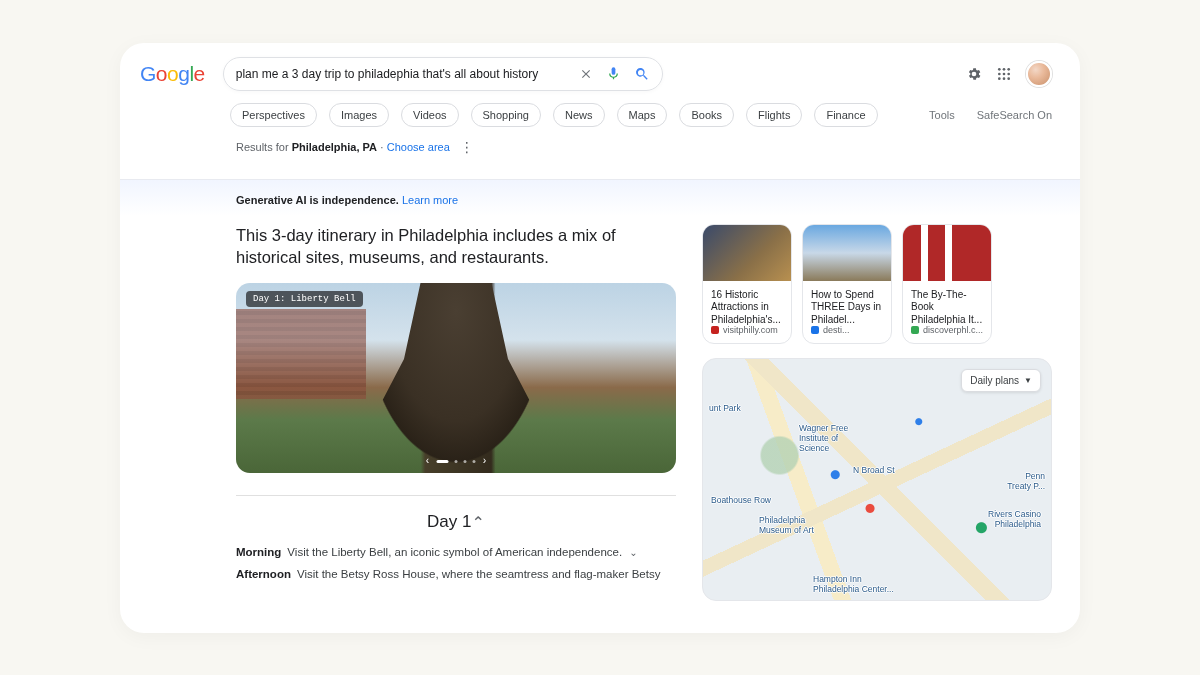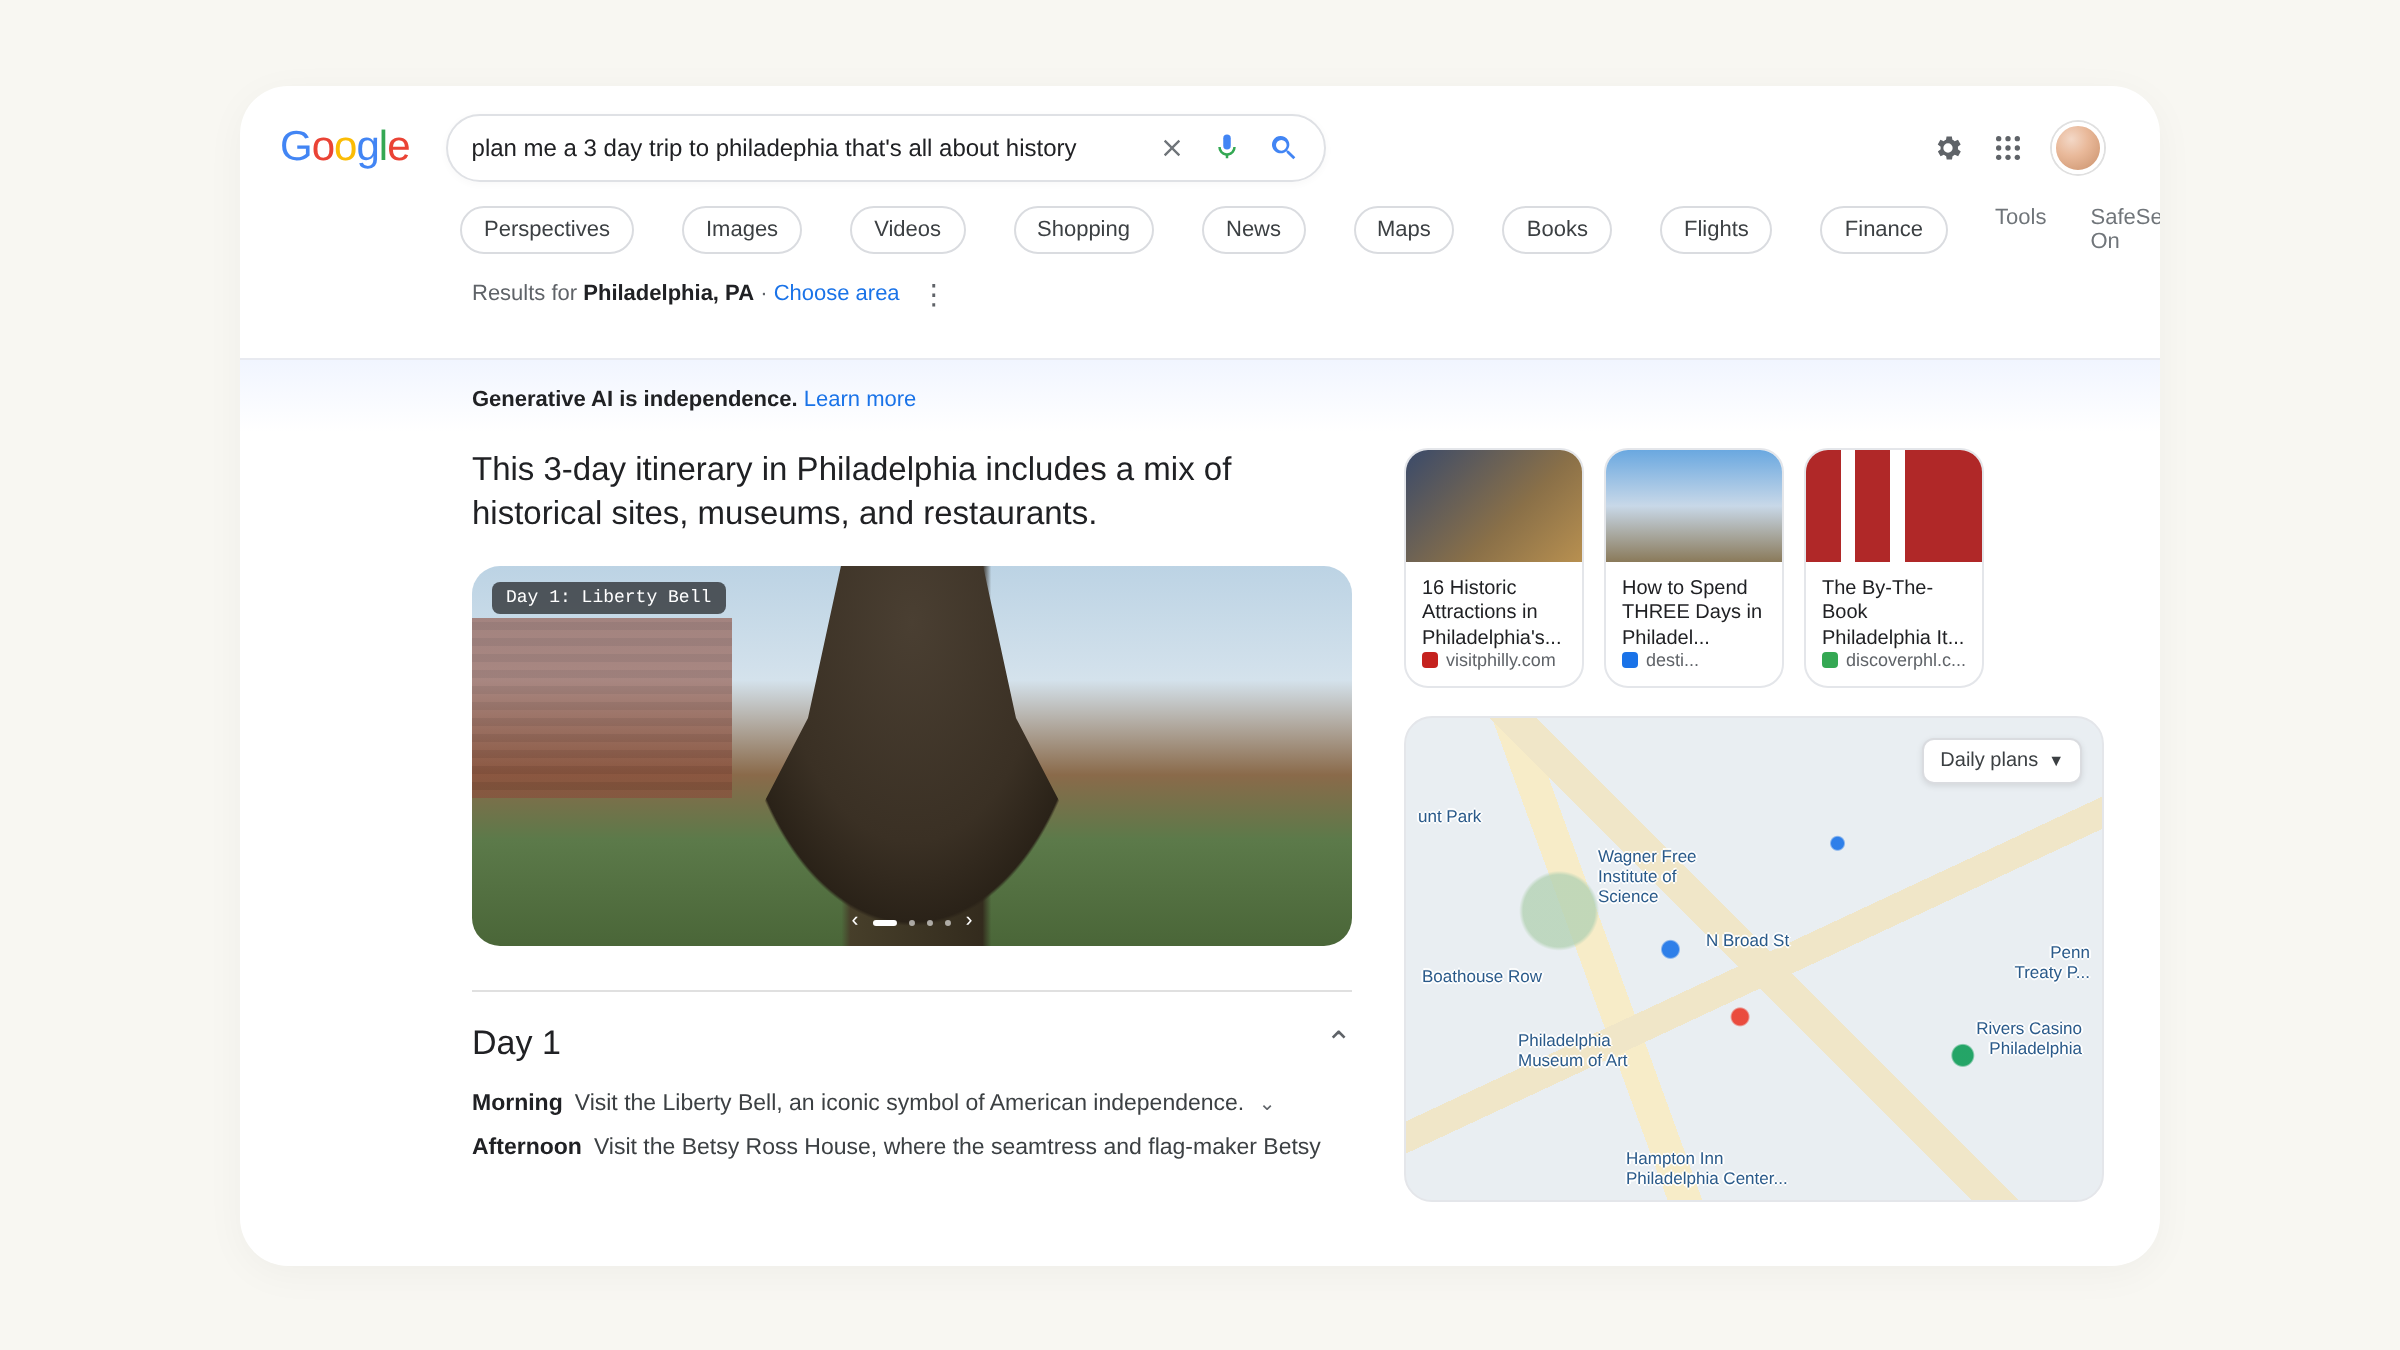--- a/index.html
+++ b/index.html
@@ -64,21 +64,21 @@
   .avatar {
     width: 26px; height: 26px; border-radius: 50%;
     background: radial-gradient(circle at 35% 30%, #f3d8c7 0%, #e9b99a 40%, #c9906a 100%);
     border: 2px solid #fff;
     box-shadow: 0 0 0 1px #e0e0e0;
   }
   .tabs-row {
     display: flex;
     align-items: center;
     padding: 4px 0 8px 110px;
-    gap: 24px;
+    gap: 12px;
     font-size: 11px;
     color: #3c4043;
   }
   .tab-chip {
     border: 1px solid #dadce0;
     border-radius: 14px;
     padding: 5px 11px;
     background: #fff;
     cursor: pointer;
   }
@@ -161,21 +161,21 @@
     bottom:6px; left:50%;
     transform:translateX(-50%);
     color:#fff; font-size:10px;
     display:flex; gap:6px; align-items:center;
     z-index:2;
   }
   .hero-dots .bar { width:12px; height:3px; background:#fff; border-radius:2px; }
   .hero-dots .dot { width:3px; height:3px; background:rgba(255,255,255,0.6); border-radius:50%; }
   .divider { height:1px; background:#e0e0e0; margin:22px 0 16px; }
   .day-head {
-    display:flex; align-items:center; justify-content:space-between;
+    display:flex; align-items:center; justify-content:center;
     font-size: 17px; color:#202124; margin-bottom: 14px;
   }
   .chevron-up { font-size:16px; color:#5f6368; }
   .itin-line { font-size: 11.5px; color:#3c4043; margin-bottom: 10px; }
   .itin-line b { color:#202124; font-weight:700; margin-right:6px; }
   .tiny-chevron { display:inline-block; color:#5f6368; margin-left:4px; font-size:10px; }
 
   .side-col { flex: 1; min-width: 0; overflow: hidden; }
   .carousel { display:flex; gap:10px; margin-bottom:14px; }
   .card {
@@ -392,21 +392,21 @@
         <div class="map-overlay"></div>
         <div class="map-chip">
           <span>Daily plans</span>
           <span style="font-size:8px">▼</span>
         </div>
         <div class="map-label" style="top:44px; left:6px;">unt Park</div>
         <div class="map-label" style="top:64px; left:96px; white-space:pre;">Wagner Free
 Institute of
 Science</div>
         <div class="map-label" style="top:106px; left:150px;">N Broad St</div>
-        <div class="map-label" style="top:124px; left:8px;">Boathouse Row</div>
+        <div class="map-label" style="top:136px; left:8px;">Boathouse Row</div>
         <div class="map-label" style="top:156px; left:56px; white-space:pre;">Philadelphia
 Museum of Art</div>
         <div class="map-label" style="top:112px; right:6px; white-space:pre; text-align:right;">Penn
 Treaty P...</div>
         <div class="map-label" style="top:150px; right:10px; white-space:pre; text-align:right;">Rivers Casino
 Philadelphia</div>
         <div class="map-label" style="bottom:6px; left:110px; white-space:pre;">Hampton Inn
 Philadelphia Center...</div>
       </div>
     </div>

